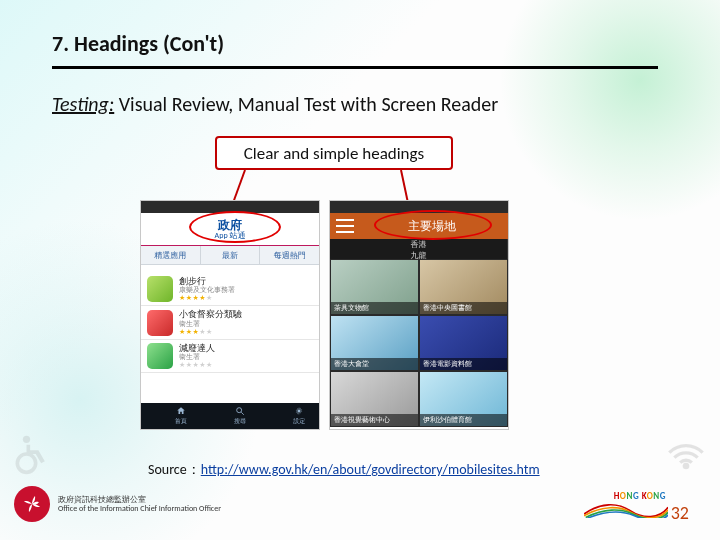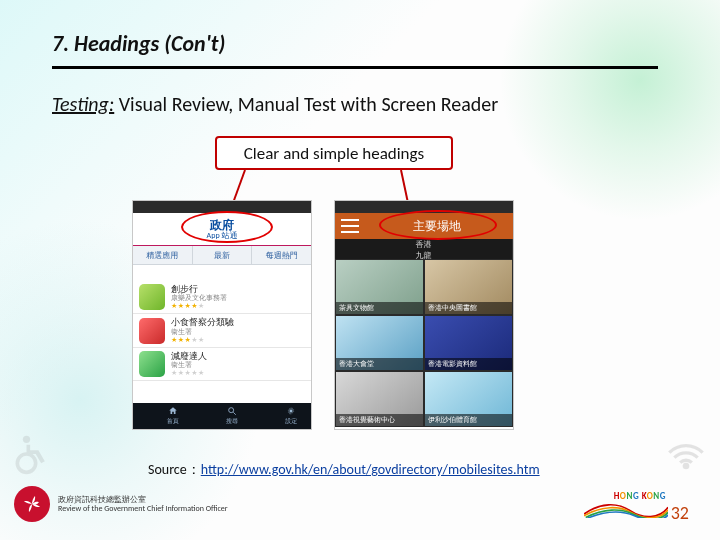--- a/index.html
+++ b/index.html
@@ -10,21 +10,21 @@
   }
   .bg-wash {
     position: absolute; inset: 0;
     background:
       radial-gradient(circle at 640px 80px, rgba(150,230,180,0.55) 0, rgba(150,230,180,0.25) 70px, rgba(150,230,180,0) 140px),
       radial-gradient(circle at 80px 400px, rgba(170,230,230,0.45) 0, rgba(170,230,230,0.2) 90px, rgba(170,230,230,0) 180px),
       linear-gradient(135deg, rgba(200,245,245,0.6) 0%, rgba(255,255,255,0) 35%);
   }
   .heading {
     position: absolute; left: 52px; top: 30px;
-    font-size: 22px; font-weight: 700; color: #111; font-style: italic;
+    font-size: 22px; font-weight: 700; color: #111;
   }
   .heading-rule {
     position: absolute; left: 52px; top: 66px; width: 606px; height: 3px; background: #000;
   }
   .testing-line {
     position: absolute; left: 52px; top: 92px;
     font-size: 20px; color: #111;
   }
   .testing-line .ul { text-decoration: underline; font-style: italic; }
   .callout {
@@ -35,37 +35,37 @@
     display: flex; align-items: center; justify-content: center;
     font-size: 17px; color: #111;
   }
   .callout-line {
     position: absolute; background: #c00000;
   }
   .callout-line.l1 { left: 244px; top: 170px; width: 2px; height: 54px; transform: rotate(20deg); transform-origin: top; }
   .callout-line.l2 { left: 400px; top: 170px; width: 2px; height: 48px; transform: rotate(-12deg); transform-origin: top; }
 
   
-  .phones { position: absolute; left: 132px; top: 200px; display: flex; gap: 22px; }
+  .phones { position: absolute; left: 140px; top: 200px; display: flex; gap: 9px; }
   .phone {
     width: 180px; height: 230px; background: #fff; border: 1px solid #c8c8c8;
     position: relative; font-size: 9px; color: #333;
   }
   .statusbar { height: 12px; background: #2b2b2b; }
   .phone1-title {
     position: relative; height: 32px; display:flex; flex-direction:column; align-items:center; justify-content:center;
   }
   .phone1-title .cn { color: #0b4fa0; font-weight:700; font-size:12px; line-height:1; }
   .phone1-title .en { color: #0b4fa0; font-size:8px; line-height:1; }
   .red-ring { position:absolute; border:2px solid #e10000; border-radius:50%; }
   .phone1-title .ring { left:48px; top:-2px; width:92px; height:32px; }
   .phone1-tabs { display:flex; height:20px; background:#eef2f6; border-top:1px solid #be185d; border-bottom:1px solid #d0d6dc; }
   .phone1-tabs div { flex:1; display:flex; align-items:center; justify-content:center; font-size:8px; color:#2a5d9e; border-right:1px solid #d0d6dc; }
   .phone1-tabs div:last-child{border-right:none;}
-  .p1-list { padding:16px 0; }
+  .p1-list { padding:8px 0; }
   .p1-row { display:flex; align-items:center; gap:6px; padding:3px 6px; border-bottom:1px solid #e6e6e6; }
   .p1-ico { width:26px; height:26px; border-radius:5px; flex:0 0 26px; }
   .p1-txt { display:flex; flex-direction:column; line-height:1.15; }
   .p1-txt .t { font-size:9px; color:#222; }
   .p1-txt .s { font-size:7px; color:#8a8a8a; }
   .stars { font-size:7px; color:#f2b200; letter-spacing:0.5px; }
   .stars .off { color:#d0d0d0; }
   .p1-bottom { position:absolute; left:0; right:0; bottom:0; height:26px; background:#0e141b; display:flex; }
   .p1-bottom div { flex:1; display:flex; flex-direction:column; align-items:center; justify-content:center; color:#9bb6d2; font-size:6px; gap:1px;padding-left:20px; }
   .p1-bottom svg { width:10px; height:10px; }
@@ -262,21 +262,21 @@
             <path d="M12 12c0-5 3-8 3-8s1 5-3 8z"></path>
             <path d="M12 12c5 0 8 3 8 3s-5 1-8-3z"></path>
             <path d="M12 12c0 5-3 8-3 8s-1-5 3-8z"></path>
             <path d="M12 12c-5 0-8-3-8-3s5-1 8 3z"></path>
             <path d="M12 12c3.5-3.5 7-2 7-2s-3 4.5-7 2z"></path>
           </g>
         </svg>
     </div>
     <div class="ogcio-text">
       <div>政府資訊科技總監辦公室</div>
-      <div>Review of the Government Chief Information Officer</div>
+      <div>Office of the Information Chief Information Officer</div>
     </div>
   </div>
 
   <div class="hk-brand">
     <div class="txt">
       <span class="h">H</span><span class="o">O</span><span class="n">N</span><span class="g">G</span><span> </span><span class="h">K</span><span class="o">O</span><span class="n">N</span><span class="g">G</span>
     </div>
     <svg viewBox="0 0 100 20">
       <path d="M0 16 C 20 2, 40 2, 55 12 S 90 22, 100 8" fill="none" stroke="#cc0000" stroke-width="2"></path>
       <path d="M0 18 C 22 6, 42 6, 56 14 S 90 24, 100 11" fill="none" stroke="#f29100" stroke-width="2"></path>

